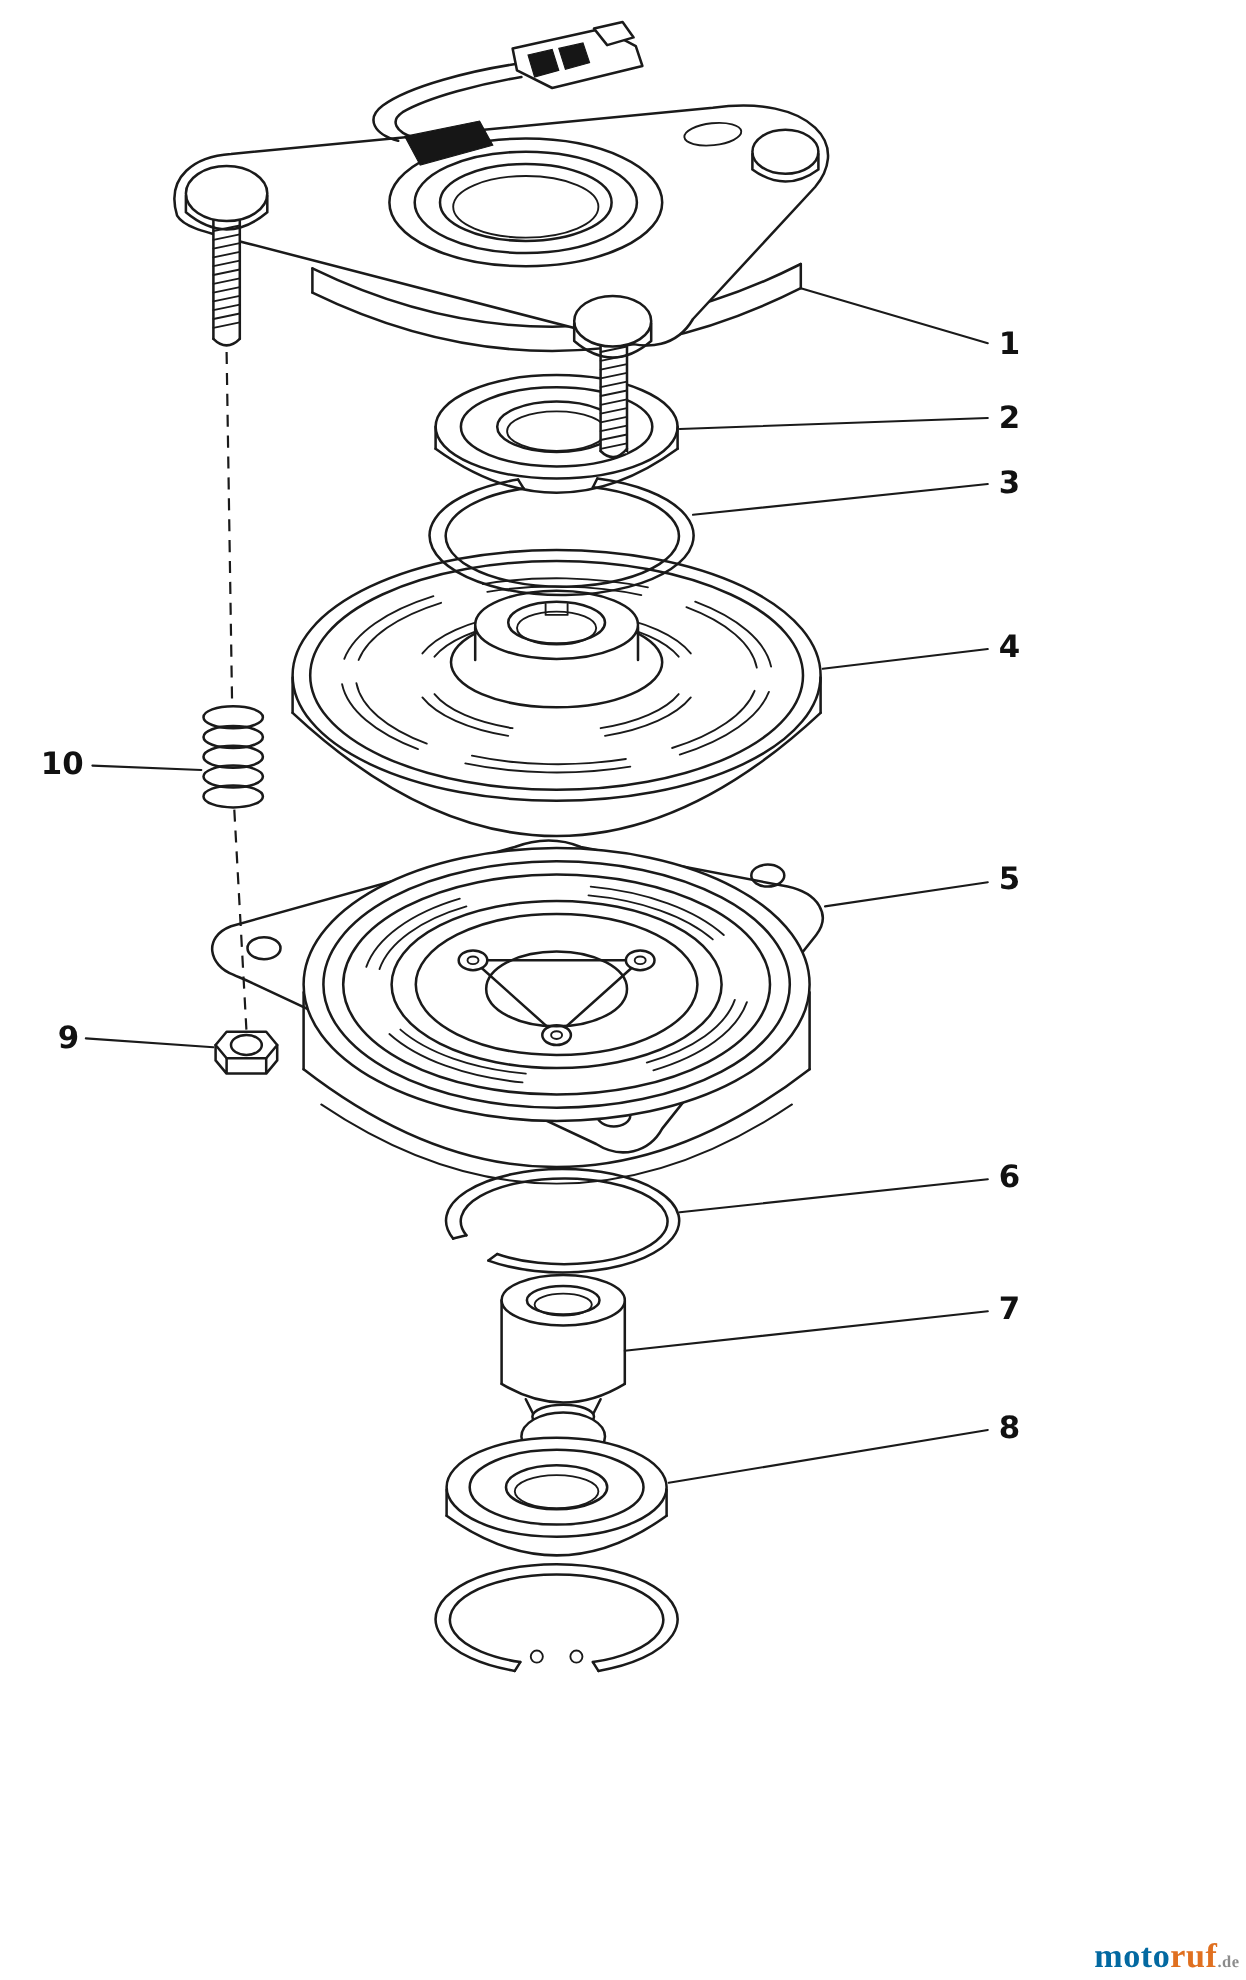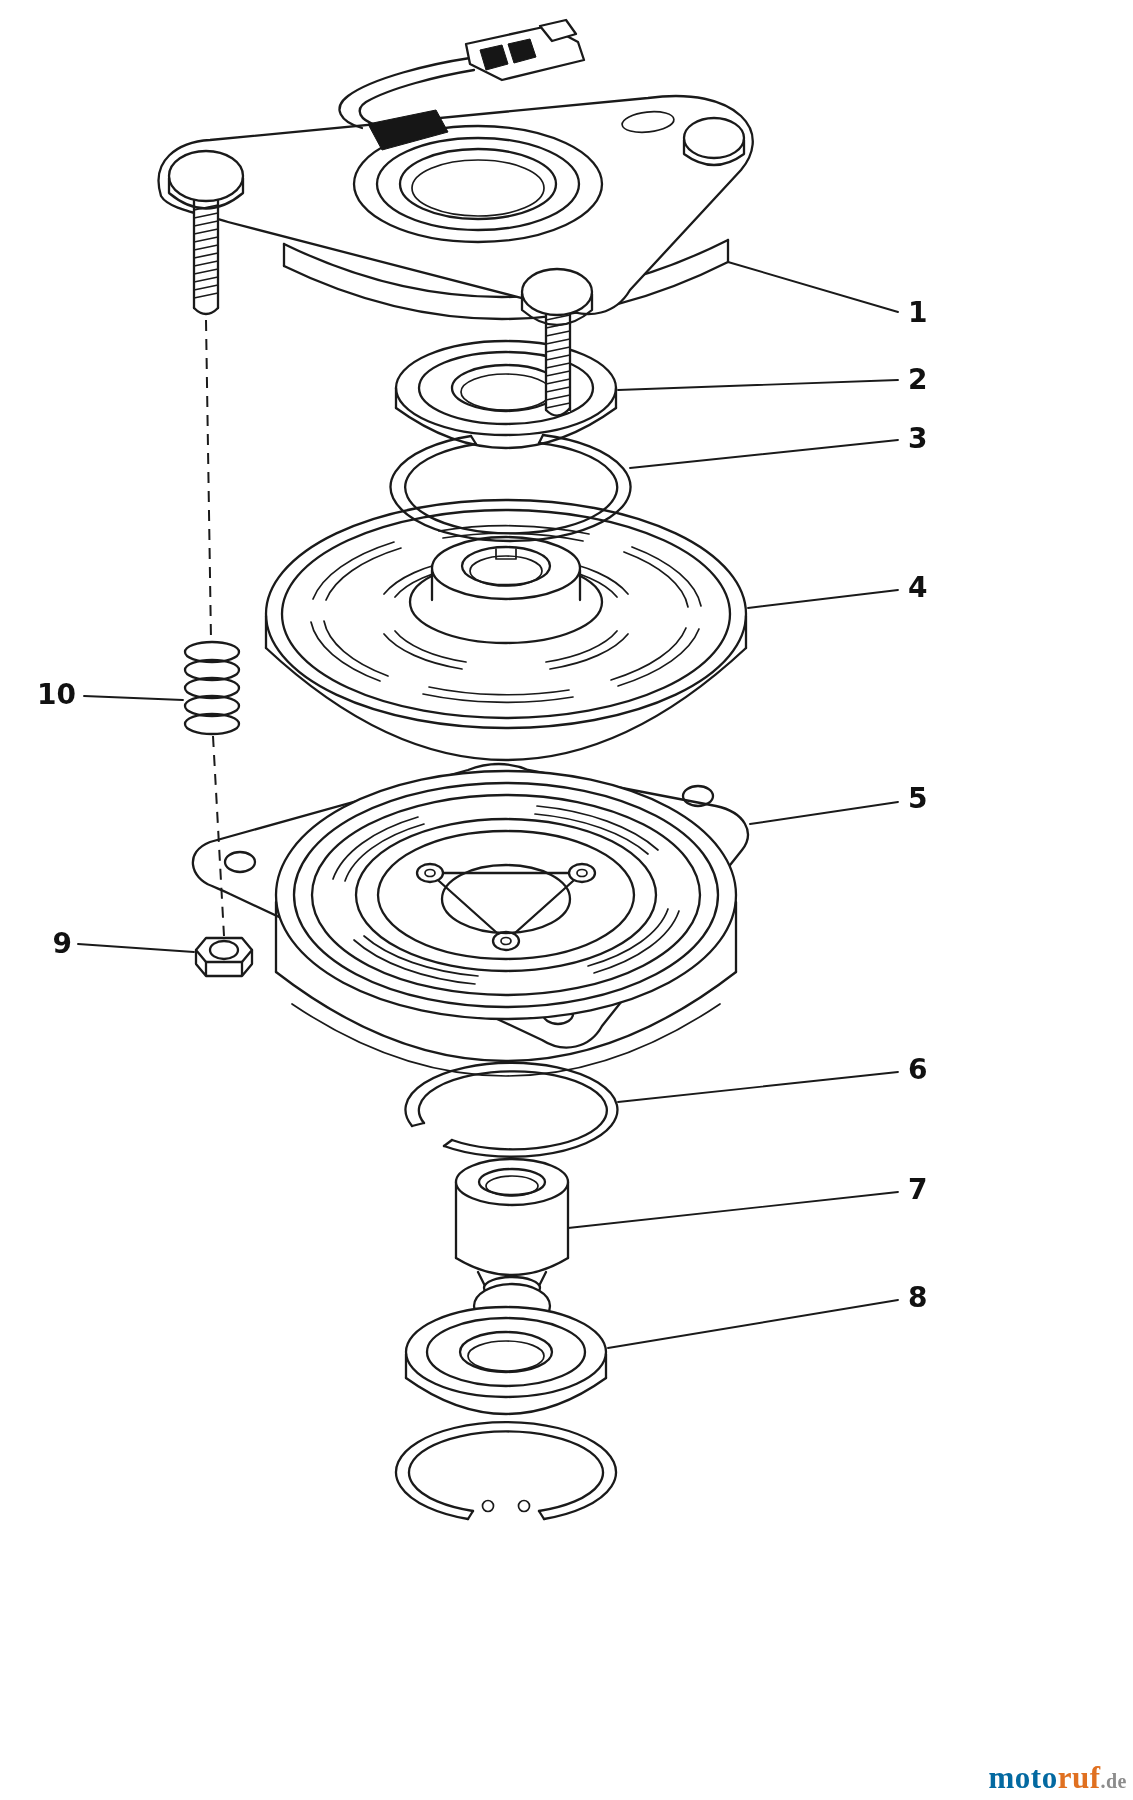--- a/index.html
+++ b/index.html
@@ -7,21 +7,21 @@
   svg.diagram{position:absolute;left:0;top:0;}
   .ln{fill:none;stroke:#1a1a1a;stroke-width:2.3;stroke-linecap:round;stroke-linejoin:round;}
   .ln-thin{fill:none;stroke:#1a1a1a;stroke-width:1.7;stroke-linecap:round;stroke-linejoin:round;}
   .fill-white{fill:#ffffff;stroke:#1a1a1a;stroke-width:2.3;stroke-linejoin:round;}
   .fill-white-only{fill:#ffffff;stroke:none;}
   .fill-dark{fill:#161616;stroke:#161616;}
   .callout-line{fill:none;stroke:#1a1a1a;stroke-width:1.9;stroke-linecap:round;}
   .callout-num{font-family:"DejaVu Sans",sans-serif;font-weight:700;font-size:28px;fill:#111111;}
   .centerline{fill:none;stroke:#1a1a1a;stroke-width:2;stroke-dasharray:11 8;}
   .watermark{position:absolute;right:6px;bottom:4px;font-family:"Liberation Serif",serif;font-weight:700;font-size:31px;letter-spacing:.5px;white-space:nowrap;}
-  .watermark .suffix{font-size:20px;font-weight:700;}
+  .watermark .suffix{font-size:15px;font-weight:700;}
 </style>
 </head>
 <body>
 
 <div class="canvas">
 <svg class="diagram" width="1133" height="1800" viewBox="0 0 1133 1800">
 
   <g>
     <ellipse class="fill-white" cx="506" cy="388" rx="110" ry="47"></ellipse>
     <path class="ln" d="M396,388 L396,408 M616,388 L616,408"></path>

